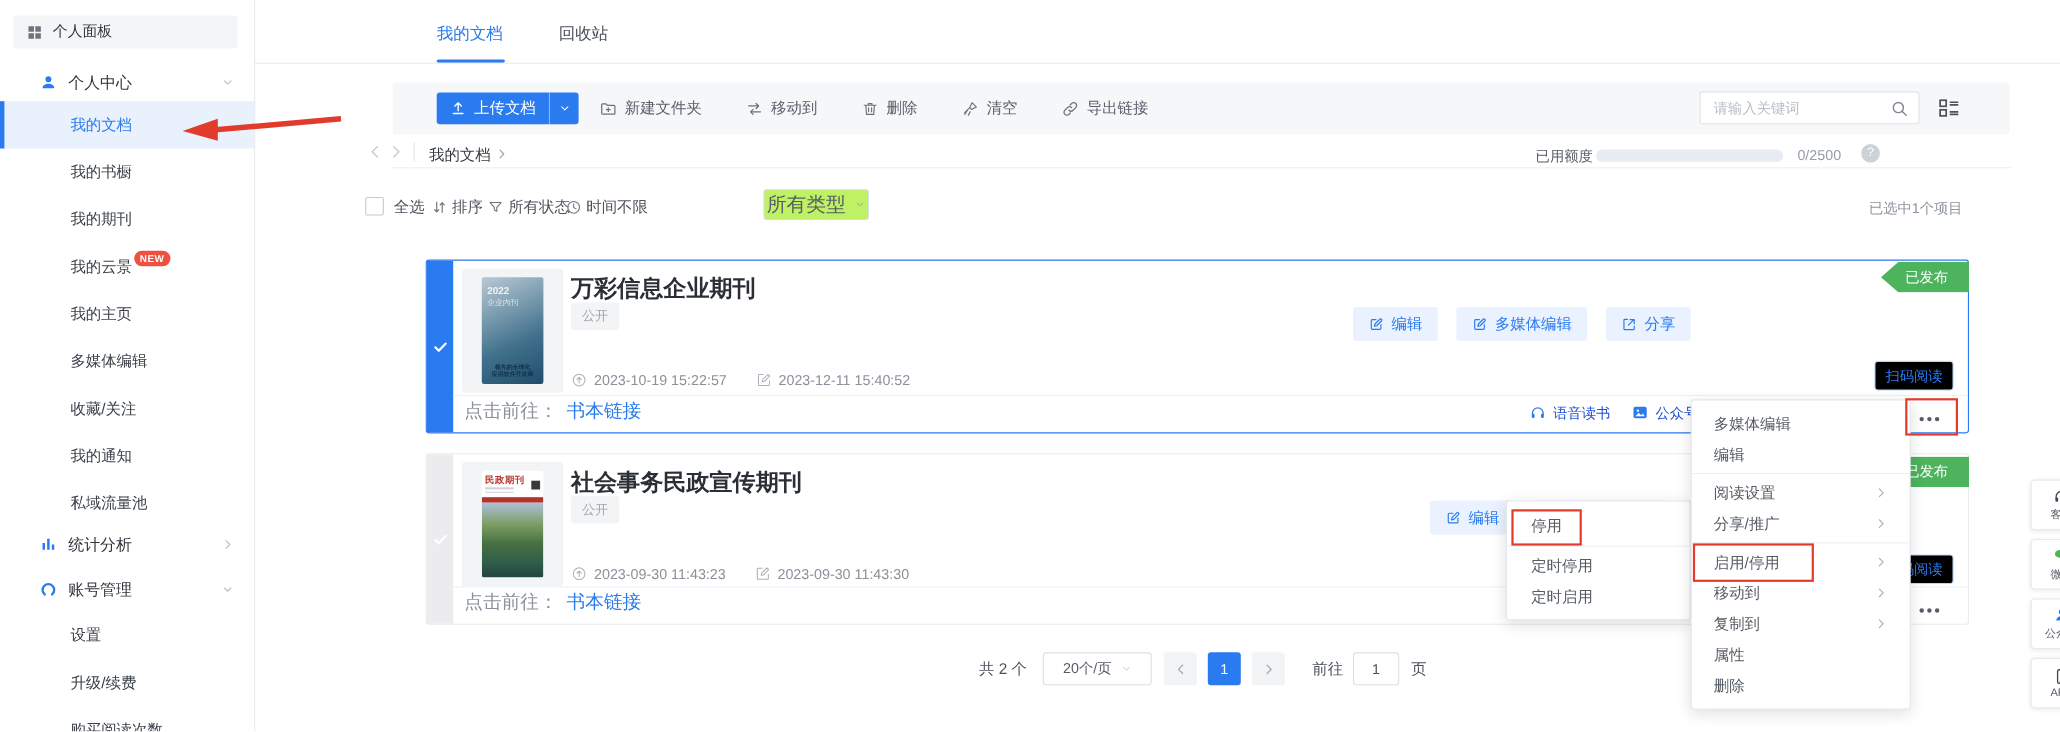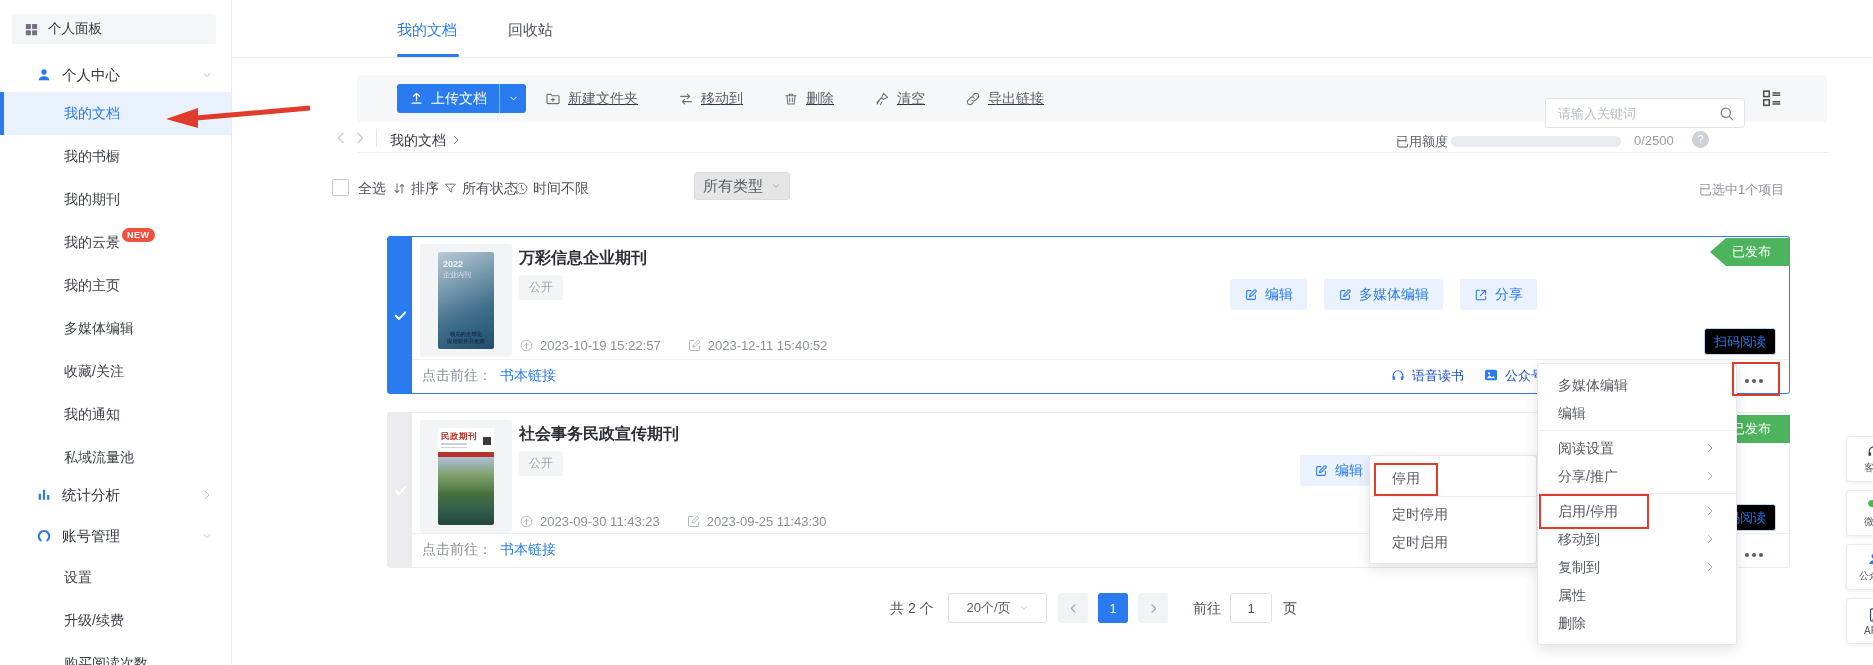--- a/index.html
+++ b/index.html
@@ -25,56 +25,56 @@
   .tab{position:absolute;top:21px;font-size:15px;cursor:pointer;}
   .tab-underline{position:absolute;top:54px;height:3px;background:#2a7af0;border-radius:2px;}
   .topline{position:absolute;top:57px;height:1px;background:#e9ebee;}
   
   #toolbar{position:absolute;left:357px;top:75px;width:1470px;height:47px;background:#f6f7f9;border-radius:3px;}
   .upload{position:absolute;left:40px;top:9px;height:29px;display:flex;align-items:stretch;background:#2a7af0;
           border-radius:3px;color:#fff;font-size:14px;cursor:pointer;}
   .upload .main{display:flex;align-items:center;gap:7px;padding:0 12px;}
   .upload .sep{width:1px;background:rgba(255,255,255,.45);}
   .upload .dd{width:26px;display:flex;align-items:center;justify-content:center;}
-  .tbtns{position:absolute;left:188px;top:0;height:47px;display:flex;align-items:center;gap:40px;text-decoration:underline;}
+  .tbtns{position:absolute;left:188px;top:0;height:47px;display:flex;align-items:center;gap:40px;}
   .tbtn{display:flex;align-items:center;gap:7px;font-size:14px;color:#59606b;cursor:pointer;white-space:nowrap;}
   .tbtn .i{color:#6b727d;}
   .searchbox{position:absolute;left:1188px;top:8px;width:200px;height:30px;background:#fff;border:1px solid #e0e3e8;
-             border-radius:3px;box-sizing:border-box;margin-top:15px;}
+             border-radius:3px;box-sizing:border-box;}
   .searchbox input{border:0;outline:0;background:transparent;width:158px;height:28px;padding:0 0 0 12px;font-size:13px;
                    color:#555;font-family:inherit;}
   .searchbox input::placeholder{color:#b8bec7;}
   .searchbox .i{position:absolute;right:9px;top:6px;color:#7d8694;}
   .viewtoggle{position:absolute;left:1404px;top:12px;color:#4c525c;cursor:pointer;}
   
   .vdiv{position:absolute;width:1px;background:#e4e6ea;}
   .quotabar{position:absolute;left:1451px;top:136px;width:170px;height:11px;border-radius:6px;background:#e7ebf2;}
   .helpdot{position:absolute;left:1692px;top:131px;width:17px;height:17px;border-radius:50%;background:#cdd1d8;color:#fff;
            font-size:11px;line-height:17px;text-align:center;cursor:pointer;}
   .hair{position:absolute;left:357px;top:152px;width:1472px;height:1px;background:#edeff1;}
   
   .cbx{position:absolute;left:332px;top:179px;width:17px;height:17px;border:1px solid #c6cad1;border-radius:2px;background:#fff;
        box-sizing:border-box;cursor:pointer;}
   .flabel{position:absolute;font-size:14px;color:#4c525c;cursor:pointer;white-space:nowrap;}
   .ficon{position:absolute;color:#6f7681;cursor:pointer;}
   .typebox{position:absolute;left:694px;top:172px;width:96px;height:28px;border:1px solid #d9dde3;border-radius:3px;
-           box-sizing:border-box;display:flex;align-items:center;justify-content:center;gap:8px;font-size:15px;
-           color:#565d67;cursor:pointer;background:#e5e5e5;}
+           box-sizing:border-box;display:flex;align-items:center;justify-content:center;gap:8px;font-size:18px;
+           color:#565d67;cursor:pointer;background:#bef264;}
   
   .doccard{position:absolute;left:387px;width:1403px;background:#fff;border:1px solid #e9ebef;border-radius:3px;box-sizing:border-box;z-index:1;}
   .strip{position:absolute;left:0;top:0;bottom:0;width:24px;display:flex;align-items:center;justify-content:center;cursor:pointer;}
   .thumb{position:absolute;left:32px;top:7px;width:92px;height:113px;background:#f3f4f6;border-radius:3px;
          display:flex;align-items:center;justify-content:center;cursor:pointer;}
-  .dtitle{position:absolute;left:131px;top:11px;font-size:16px;font-weight:bold;color:#2a2e35;cursor:pointer;text-align:center;}
+  .dtitle{position:absolute;left:131px;top:11px;font-size:21px;font-weight:bold;color:#2a2e35;cursor:pointer;text-align:center;}
   .dtag{position:absolute;left:131px;top:38px;background:#f3f4f6;color:#a0a6ae;font-size:12px;padding:4px 10px;border-radius:3px;}
   .ddates{position:absolute;left:131px;top:101px;display:flex;gap:26px;font-size:13px;color:#8b919b;}
   .dgroup{display:flex;align-items:center;gap:6px;}
   .dgroup .i{color:#aab0b9;}
   .fline{position:absolute;left:24px;right:0;bottom:33px;height:1px;background:#eef0f3;}
-  .goto{position:absolute;left:34px;bottom:8px;display:flex;gap:8px;font-size:14px;color:#8b919b;justify-content:space-between;}
+  .goto{position:absolute;left:34px;bottom:8px;display:flex;gap:8px;font-size:17px;color:#8b919b;justify-content:space-between;}
   .blink{color:#2a7af0;text-decoration:none;cursor:pointer;}
   .ribbon{position:absolute;right:-1px;width:80px;height:28px;background:#4db35d;color:#fff;font-size:13px;line-height:28px;
           padding-left:22px;box-sizing:border-box;clip-path:polygon(0 50%,16px 0,100% 0,100% 100%,16px 100%);}
   .actions{position:absolute;top:42px;display:flex;gap:17px;}
   .abtn{display:flex;align-items:center;gap:7px;height:31px;padding:0 14px;background:#e9f2fe;color:#2a7af0;border:0;
         border-radius:3px;font-size:14px;font-family:inherit;cursor:pointer;white-space:nowrap;}
   .qrbtn{position:absolute;top:91px;right:13px;width:72px;height:27px;background:#000000;border:1px solid #bdd7f8;border-radius:3px;
          color:#2a7af0;font-size:13px;font-family:inherit;cursor:pointer;}
   .ftool{position:absolute;bottom:8px;display:flex;align-items:flex-start;gap:6px;font-size:13px;color:#1d4ed8;cursor:pointer;white-space:nowrap;}
   .ftool .i{color:#2a7af0;}
@@ -522,21 +522,21 @@
       <span class="dgroup">
         <svg class="i" style="width:15px;height:15px">
             <use href="#ic-cloudup"></use>
           </svg>
         <span>2023-09-30 11:43:23</span>
       </span>
       <span class="dgroup">
         <svg class="i" style="width:15px;height:15px">
             <use href="#ic-editsq"></use>
           </svg>
-        <span>2023-09-25 11:43:30</span>
+        <span>2023-09-30 11:43:30</span>
       </span>
     </div>
     <div class="ribbon" style="top:2px">已发布</div>
     <div class="actions" style="right:182px">
       <button class="abtn">
         <svg class="i" style="width:14px;height:14px">
             <use href="#ic-pencilsq"></use>
           </svg>
         <span>编辑</span>
       </button>

